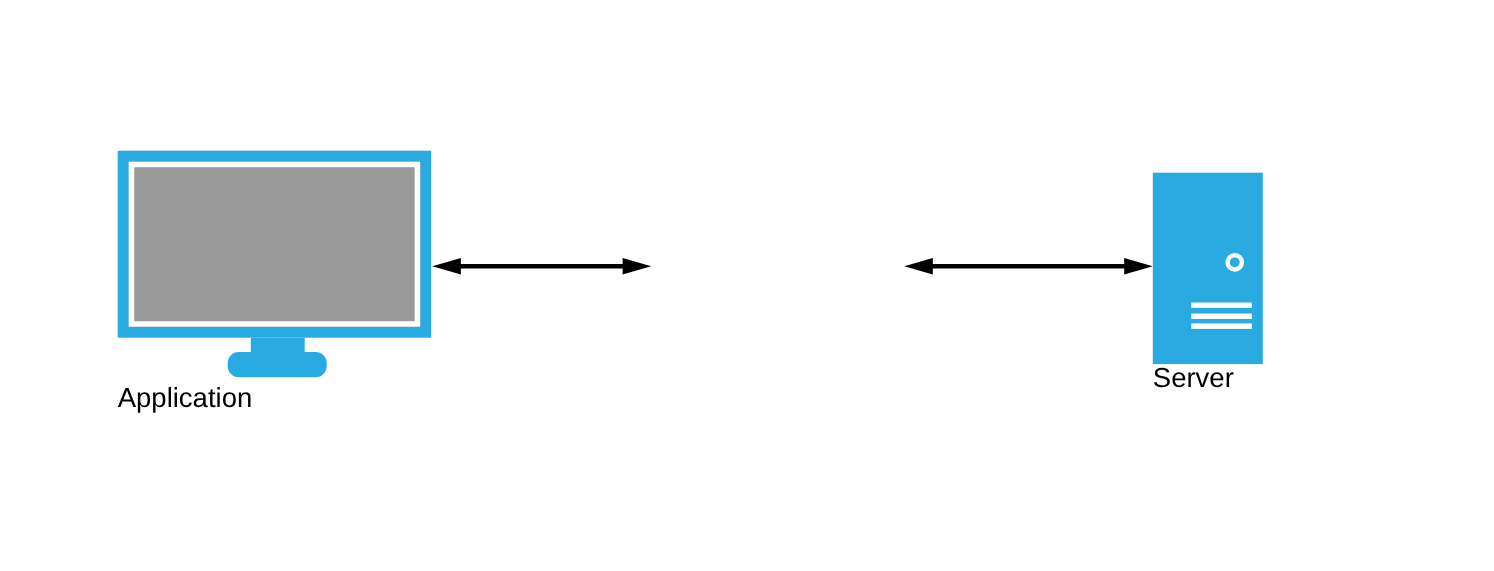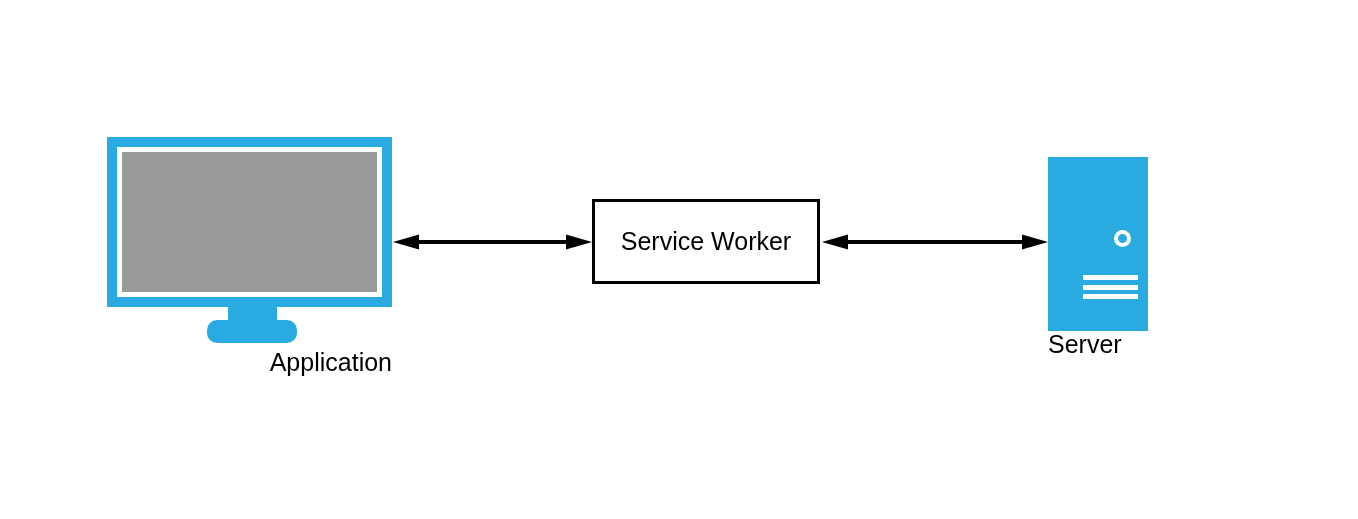--- a/index.html
+++ b/index.html
@@ -37,21 +37,21 @@
     position: absolute;
     left: 207px; top: 320px;
     width: 90px; height: 23px;
     background: #29ABE2;
     border-radius: 10px;
   }
   .app-label {
     position: absolute;
     left: 107px; top: 349px;
     width: 285px;
-    text-align: right;
+    text-align: left;
     font-size: 25px;
     color: #000000;
     line-height: 1.1;
   }
 
   
   .sw-box {
     position: absolute;
     left: 592px; top: 199px;
     width: 228px; height: 85px;
@@ -120,23 +120,20 @@
     <div class="monitor-stand-base"></div>
     <div class="app-label">Application</div>
   </div>
 
   <svg class="arrow-svg arrow-1" width="199" height="20" viewBox="0 0 199 20">
     <line x1="22" y1="10" x2="177" y2="10" stroke="#000000" stroke-width="4"></line>
     <polygon points="0,10 26,2.5 26,17.5" fill="#000000"></polygon>
     <polygon points="199,10 173,2.5 173,17.5" fill="#000000"></polygon>
   </svg>
 
-  <div class="sw-box">
-    <span class="sw-label">Service Worker</span>
-  </div>
 
   <svg class="arrow-svg arrow-2" width="226" height="20" viewBox="0 0 226 20">
     <line x1="22" y1="10" x2="204" y2="10" stroke="#000000" stroke-width="4"></line>
     <polygon points="0,10 26,2.5 26,17.5" fill="#000000"></polygon>
     <polygon points="226,10 200,2.5 200,17.5" fill="#000000"></polygon>
   </svg>
 
   <div class="node-server">
     <div class="server-tower">
       <div class="server-ring"></div>

